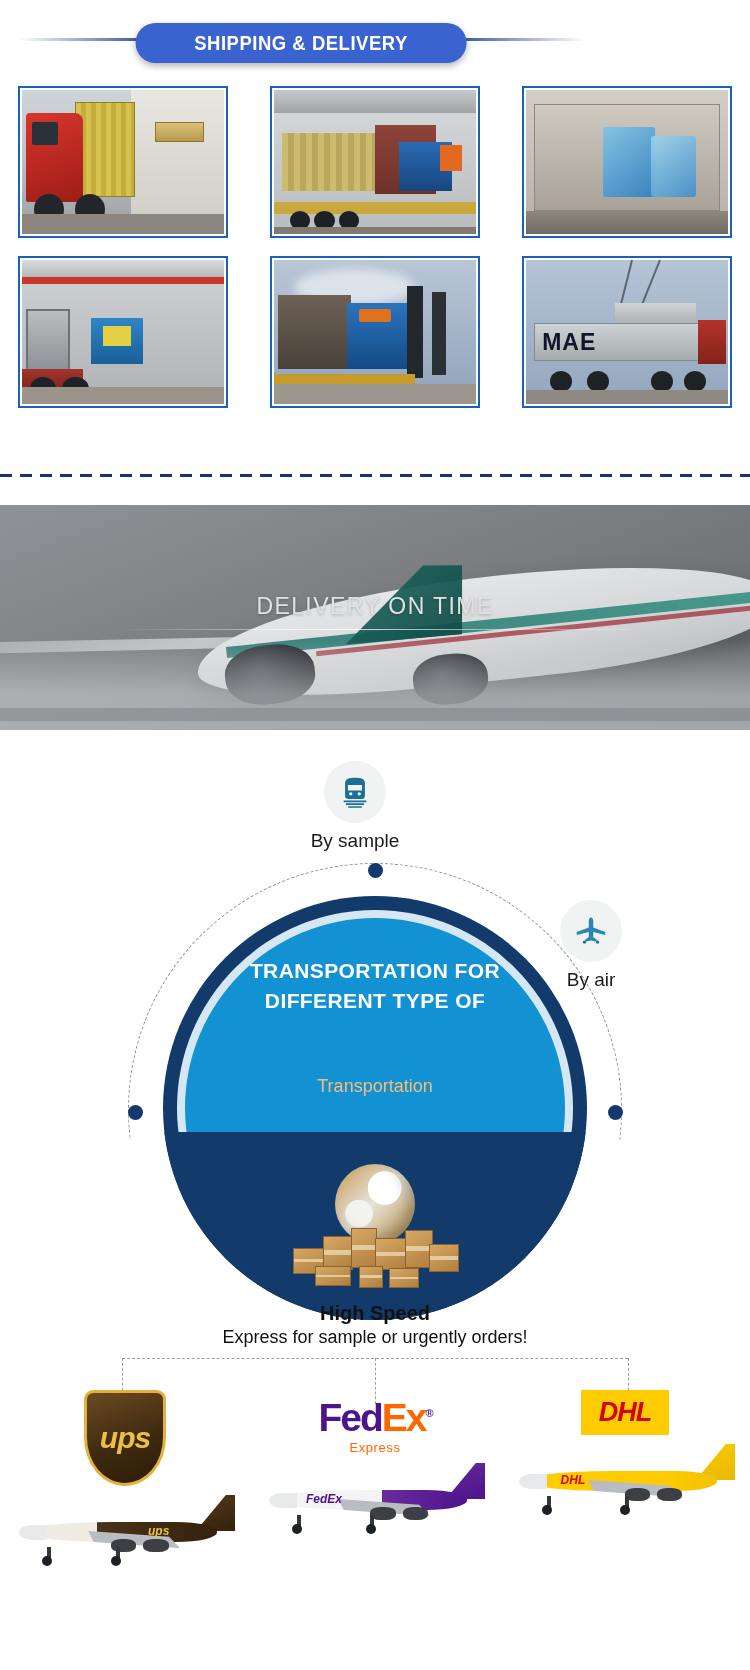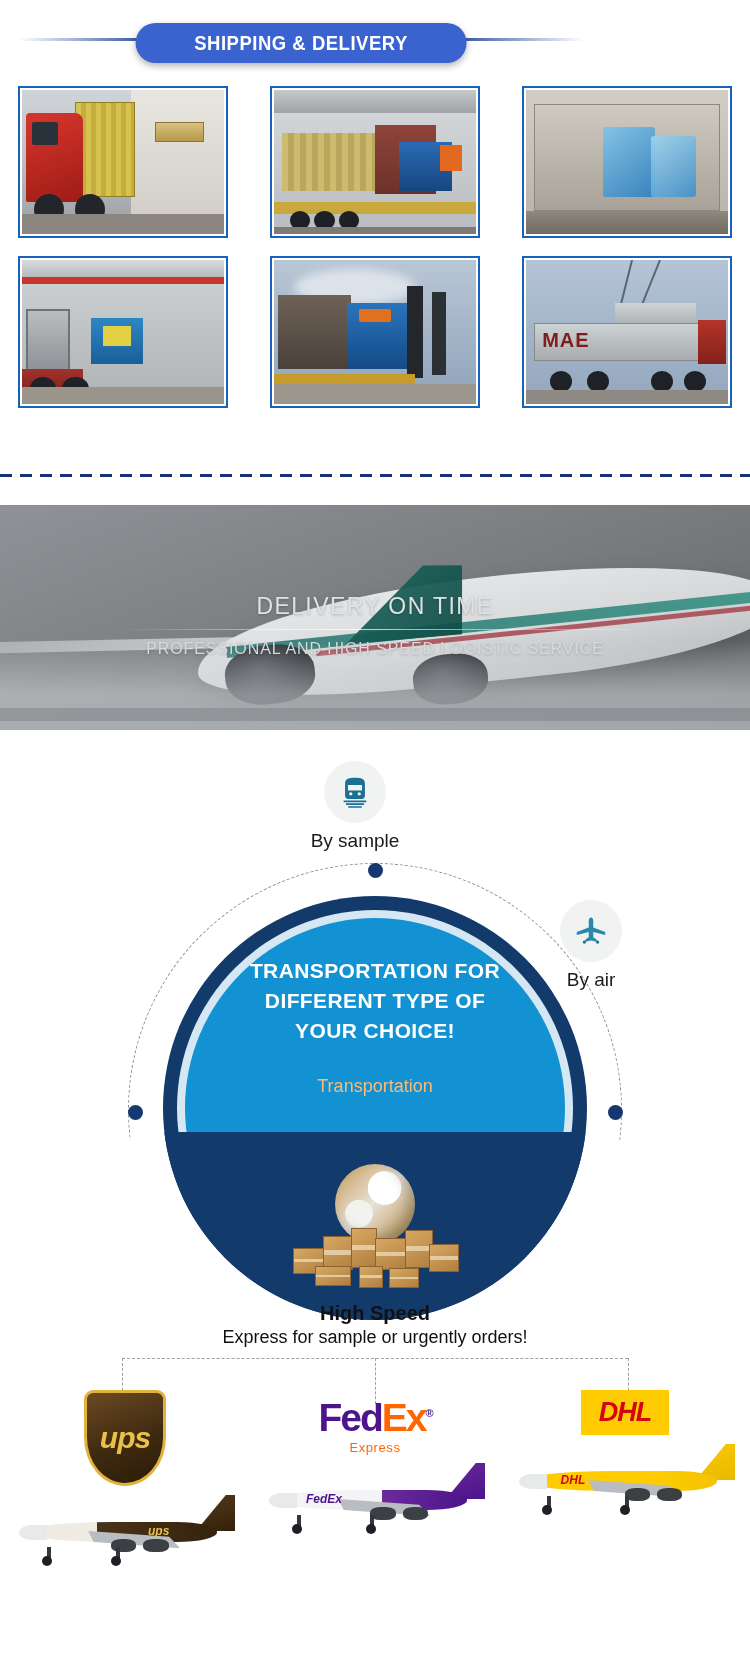--- a/index.html
+++ b/index.html
@@ -135,22 +135,22 @@
   
   .p6 .sky{ background:linear-gradient(#b5c4d6,#93a6bd); }
   .p6 .cable{ position:absolute; width:2px; height:40%; top:0;
              background:#5a6570; transform-origin:top; }
   .p6 .c1{ left:52%; transform:rotate(14deg); }
   .p6 .c2{ left:66%; transform:rotate(22deg); }
   .p6 .load{ position:absolute; left:44%; top:30%; width:40%; height:22%;
              background:linear-gradient(#cfd3d6,#9aa0a5); }
   .p6 .cont{ position:absolute; left:4%; top:44%; width:82%; height:26%;
              background:linear-gradient(#cdd2d5,#a6abae); border:1px solid #858a8d; }
-  .p6 .maer{ position:absolute; left:8%; top:48%; font-size:20px; font-weight:bold;
-             color:#7f1d1d; letter-spacing:1px; }
+  .p6 .maer{ position:absolute; left:8%; top:48%; font-size:23px; font-weight:bold;
+             color:#0f172a; letter-spacing:1px; }
   .p6 .redcab{ position:absolute; right:1%; top:42%; width:14%; height:30%;
              background:linear-gradient(#b4342a,#83221a); }
   .p6 .wheel{ position:absolute; bottom:8%; width:11%; height:15%;
              background:#1e2226; border-radius:50%; }
   .p6 .w1{left:12%;} .p6 .w2{left:30%;} .p6 .w3{left:62%;} .p6 .w4{left:78%;}
   .p6 .ground{ position:absolute; left:0; bottom:0; width:100%; height:10%;
              background:#8e8a83; }
 
   
   .divider {
@@ -431,21 +431,20 @@
   <div class="pb-stripe"></div>
   <div class="pb-red"></div>
   <div class="pb-tailfin"></div>
   <div class="pb-engine"></div>
   <div class="pb-engine2"></div>
   <div class="pb-fog"></div>
   <div class="pb-gearline"></div>
   <div class="pb-txt-wrap">
     <div class="pb-title">DELIVERY ON TIME</div>
     <div class="pb-rule"></div>
-    <div class="pb-sub">PROFESSIONAL AND HIGH SPEED LOGISTIC SERVICE</div>
   </div>
 </div>
 
 <div class="wheel-sec">
 
   <div class="arc"></div>
   <div class="arc-dot dot-top"></div>
   <div class="arc-dot dot-left"></div>
   <div class="arc-dot dot-right"></div>
 
@@ -472,21 +471,20 @@
   </div>
 
   <div class="circle-main">
     <div class="circle-ring"></div>
     <div class="circle-inner"></div>
     <div class="dome-mask"></div>
 
     <div class="c-txt">
       <div>TRANSPORTATION FOR</div>
       <div>DIFFERENT TYPE OF</div>
-      <div>YOUR CHOICE!</div>
     </div>
     <div class="c-sub">Transportation</div>
 
     <div class="globe"></div>
     <div class="boxes">
       <div class="bx" style="left:4px;  top:26px; width:34px; height:26px;"></div>
       <div class="bx" style="left:34px; top:14px; width:30px; height:34px;"></div>
       <div class="bx" style="left:62px; top:6px;  width:26px; height:40px;"></div>
       <div class="bx" style="left:86px; top:16px; width:32px; height:32px;"></div>
       <div class="bx" style="left:116px;top:8px;  width:28px; height:38px;"></div>

